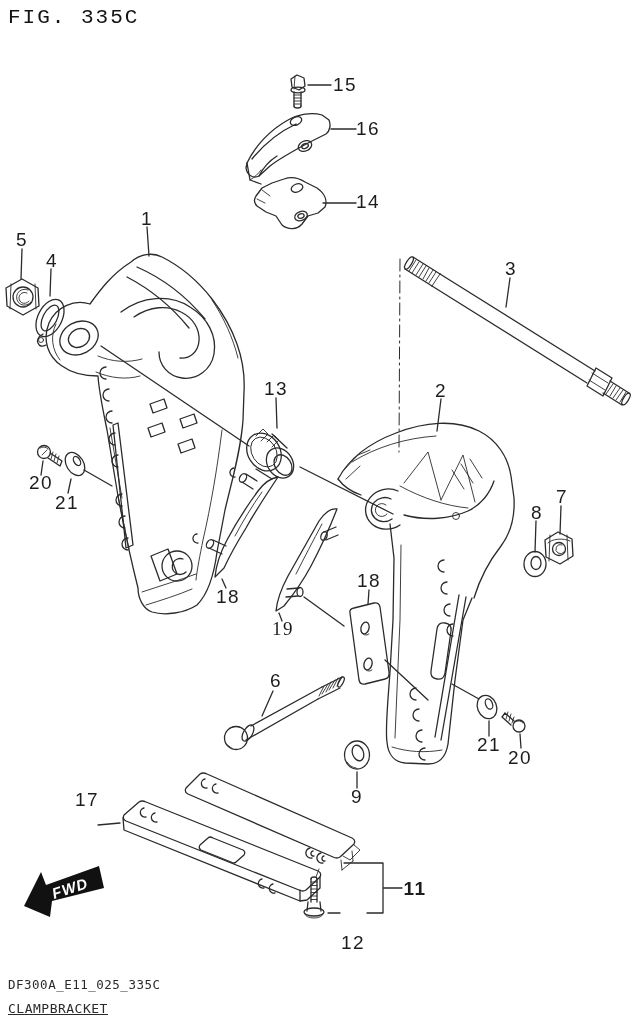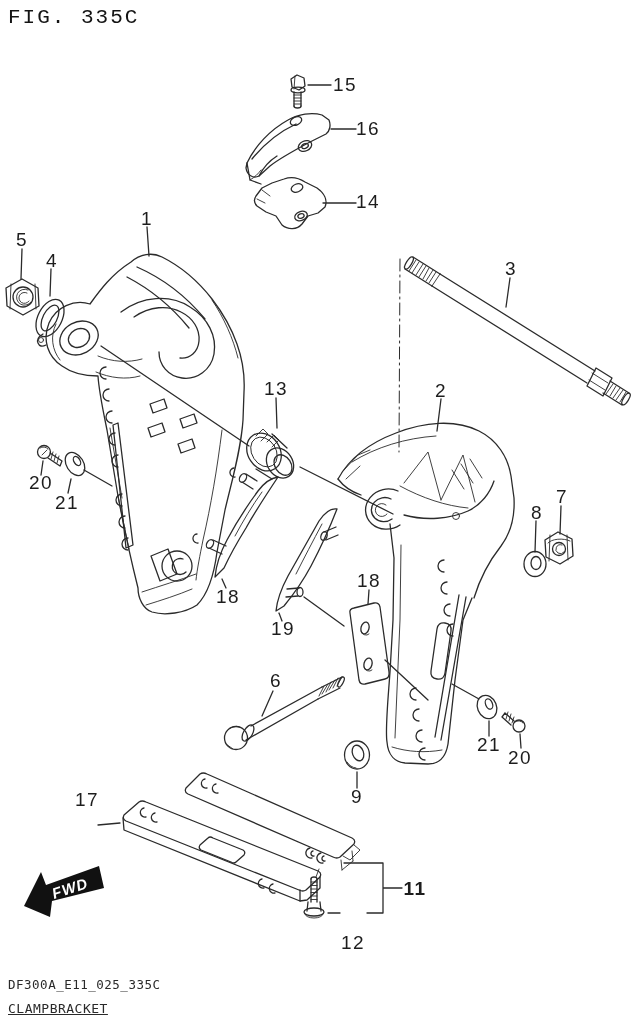--- a/index.html
+++ b/index.html
@@ -287,21 +287,21 @@
       <div class="callout" style="left: 357px; top: 797px;">9</div>
       <div class="callout" style="left: 369px; top: 581px;">18</div>
       <div class="callout" style="left: 415px; top: 889px; font-weight: bold;">11</div>
       <div class="callout" style="left: 353px; top: 913px; margin-top: 30px;">12</div>
       <div class="callout" style="left: 276px; top: 389px;">13</div>
       <div class="callout" style="left: 368px; top: 202px;">14</div>
       <div class="callout" style="left: 345px; top: 85px;">15</div>
       <div class="callout" style="left: 368px; top: 129px;">16</div>
       <div class="callout" style="left: 87px; top: 800px;">17</div>
       <div class="callout" style="left: 228px; top: 597px;">18</div>
-      <div class="callout" style="left: 283px; top: 629px;">19</div>
+      <div class="callout" style="left: 283px; top: 629px; font-family: Liberation Serif, serif;">19</div>
       <div class="callout" style="left: 41px; top: 483px;">20</div>
       <div class="callout" style="left: 67px; top: 503px;">21</div>
       <div class="callout" style="left: 489px; top: 745px;">21</div>
       <div class="callout" style="left: 520px; top: 758px;">20</div>
     </div>
 
   <div class="doc-code">DF300A_E11_025_335C</div>
   <div class="doc-name">CLAMPBRACKET</div>
 </div>
 

